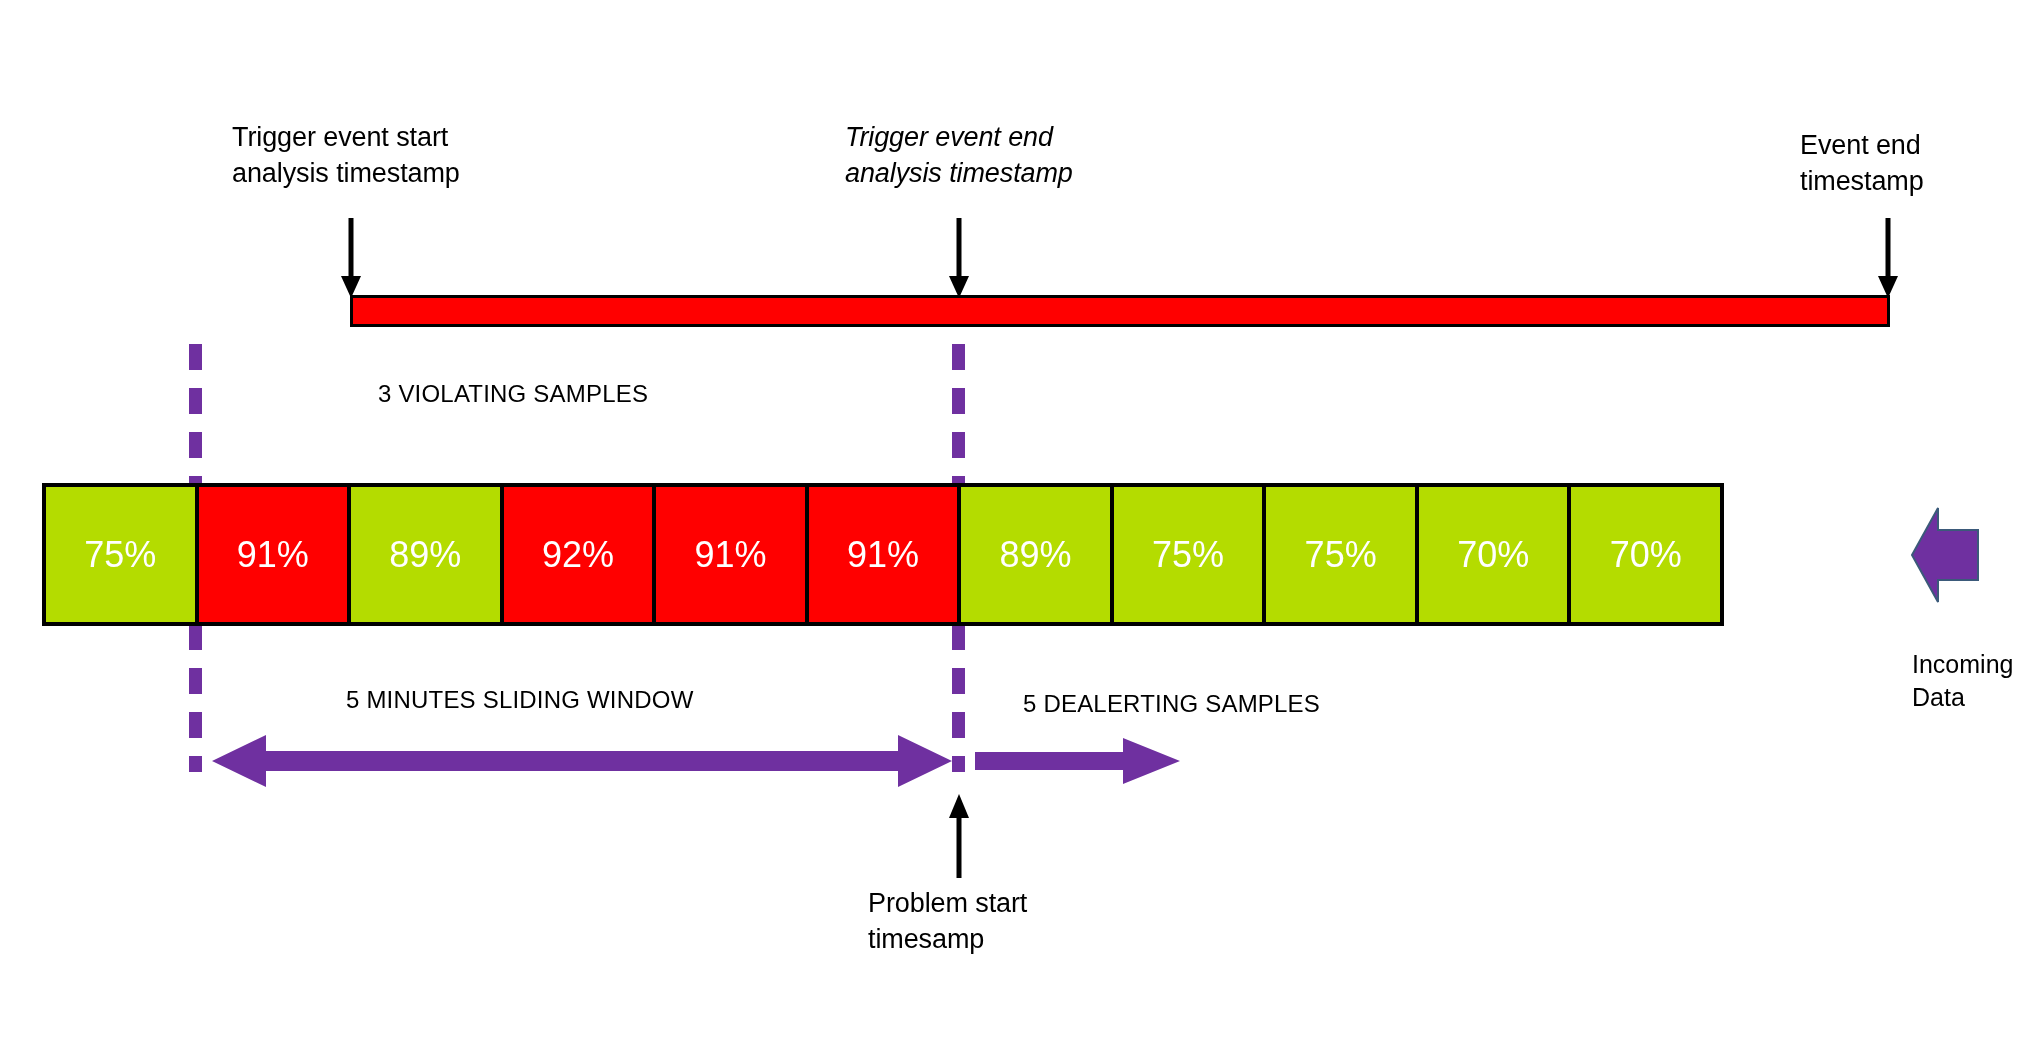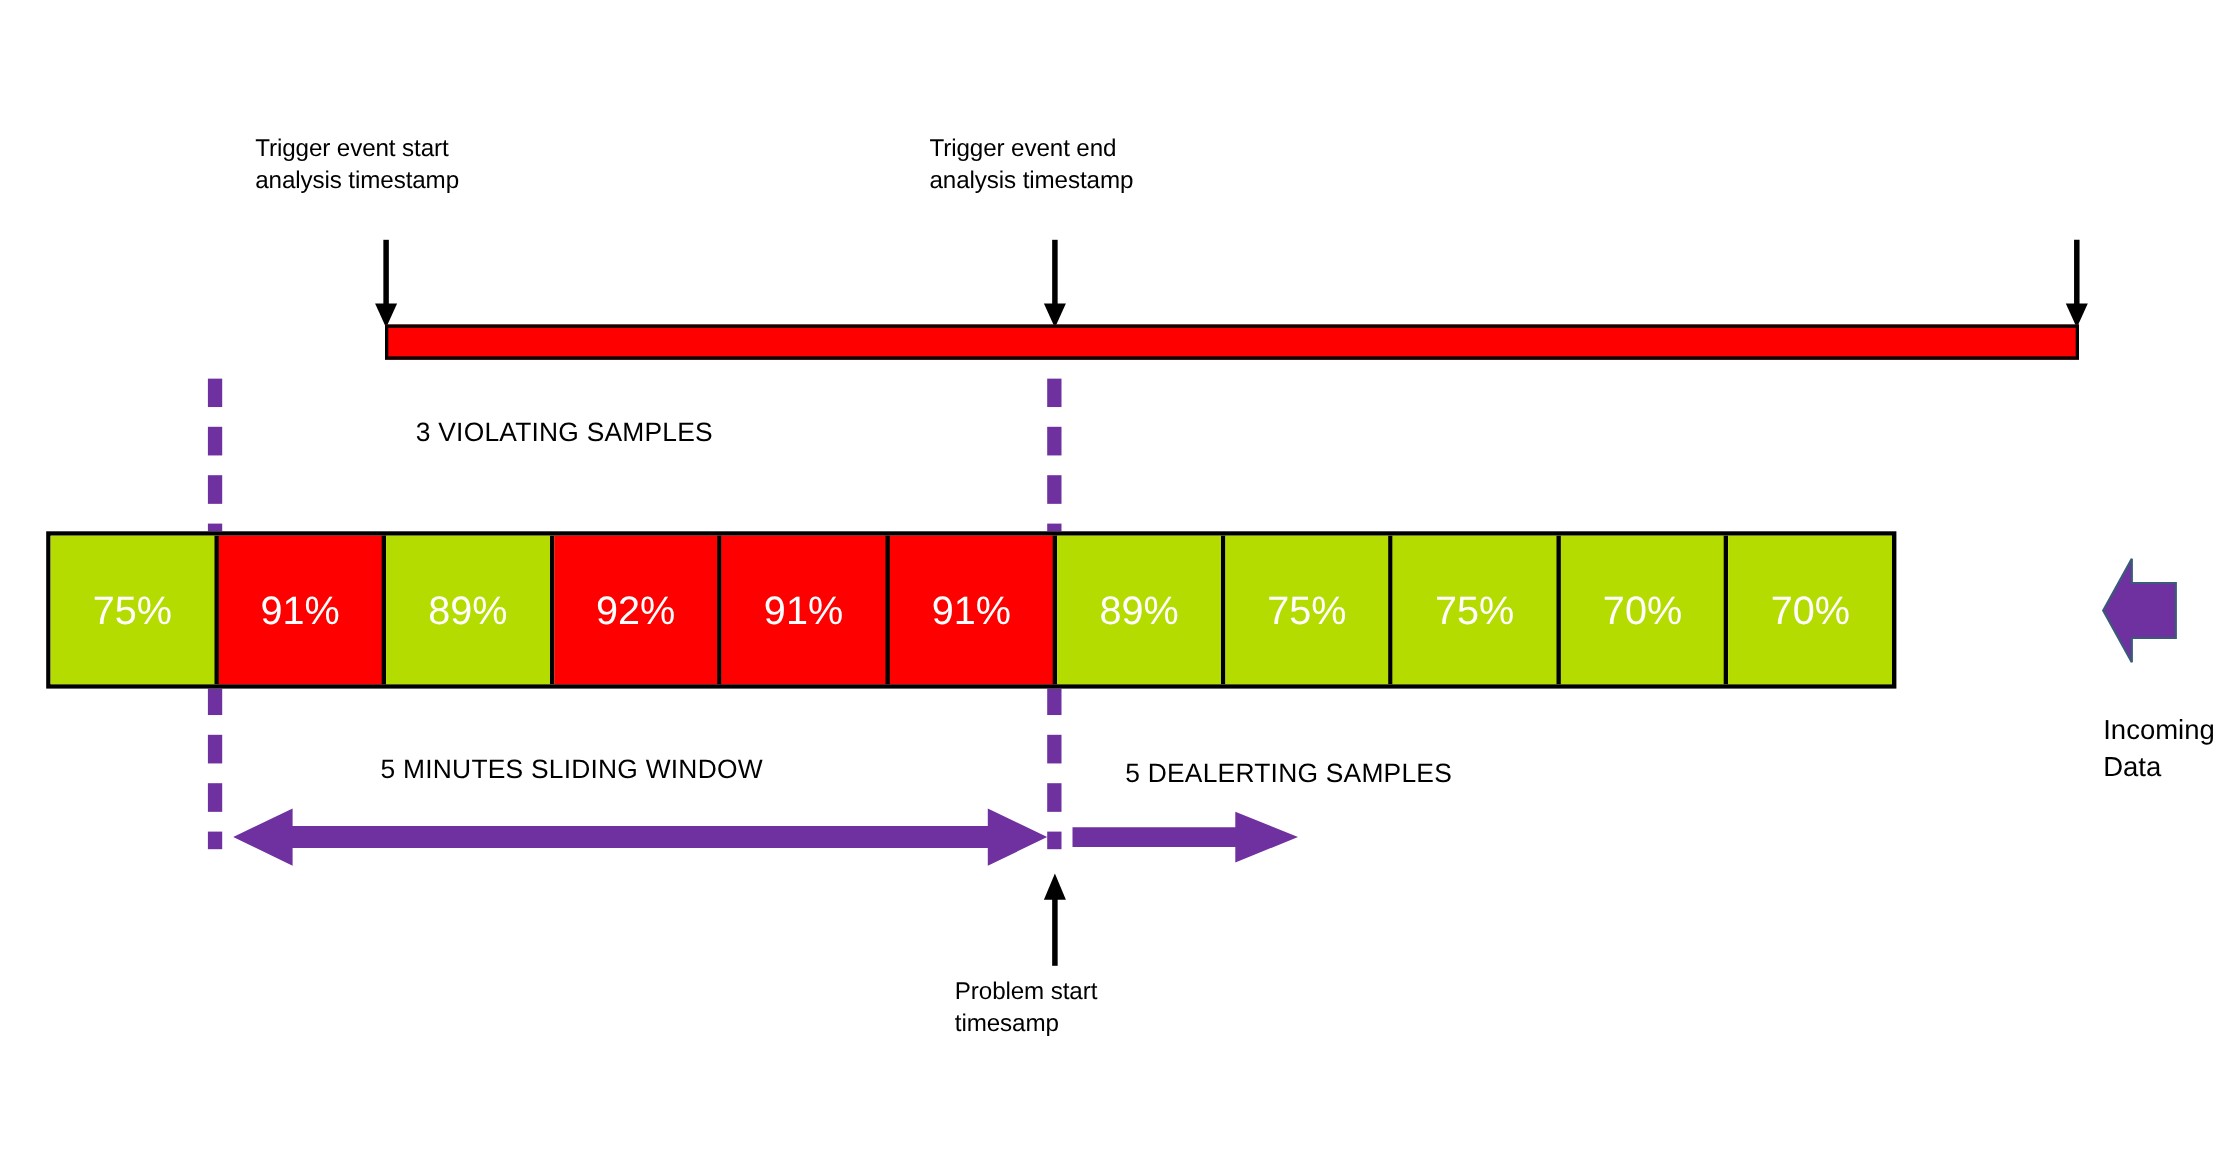--- a/index.html
+++ b/index.html
@@ -19,21 +19,21 @@
     background: #ffffff;
     overflow: hidden;
   }
 
   
   .abs { position: absolute; }
 
   
   .callout {
     font-family: "Liberation Sans", sans-serif;
-    font-size: 22px;
+    font-size: 27px;
     line-height: 1.32;
     color: #000000;
     white-space: pre-line;
     letter-spacing: -0.1px;
   }
 
   
   .caption {
     font-family: "Liberation Sans", sans-serif;
     font-size: 24px;
@@ -110,23 +110,25 @@
   }
 </style>
 </head>
 <body>
 
 <div id="canvas">
 
   <div class="abs callout" style="left:232px; top:120px; width:300px;">Trigger event start
 analysis timestamp</div>
 
-  <div class="abs callout" style="left:845px; top:120px; width:300px;">Trigger event end
+  <div class="abs callout" style="left:845px; top:120px; width:300px;font-style:italic;">Trigger event end
 analysis timestamp</div>
 
+  <div class="abs callout" style="left:1800px; top:128px; width:220px;">Event end
+timestamp</div>
 
   <svg class="abs ann-arrow" style="left:338px; top:218px;" width="26" height="82">
     <line x1="13" y1="0" x2="13" y2="62" stroke="#000000" stroke-width="5"></line>
     <polygon points="13,80 3,58 23,58" fill="#000000"></polygon>
   </svg>
 
   <svg class="abs ann-arrow" style="left:946px; top:218px;" width="26" height="82">
     <line x1="13" y1="0" x2="13" y2="62" stroke="#000000" stroke-width="5"></line>
     <polygon points="13,80 3,58 23,58" fill="#000000"></polygon>
   </svg>

